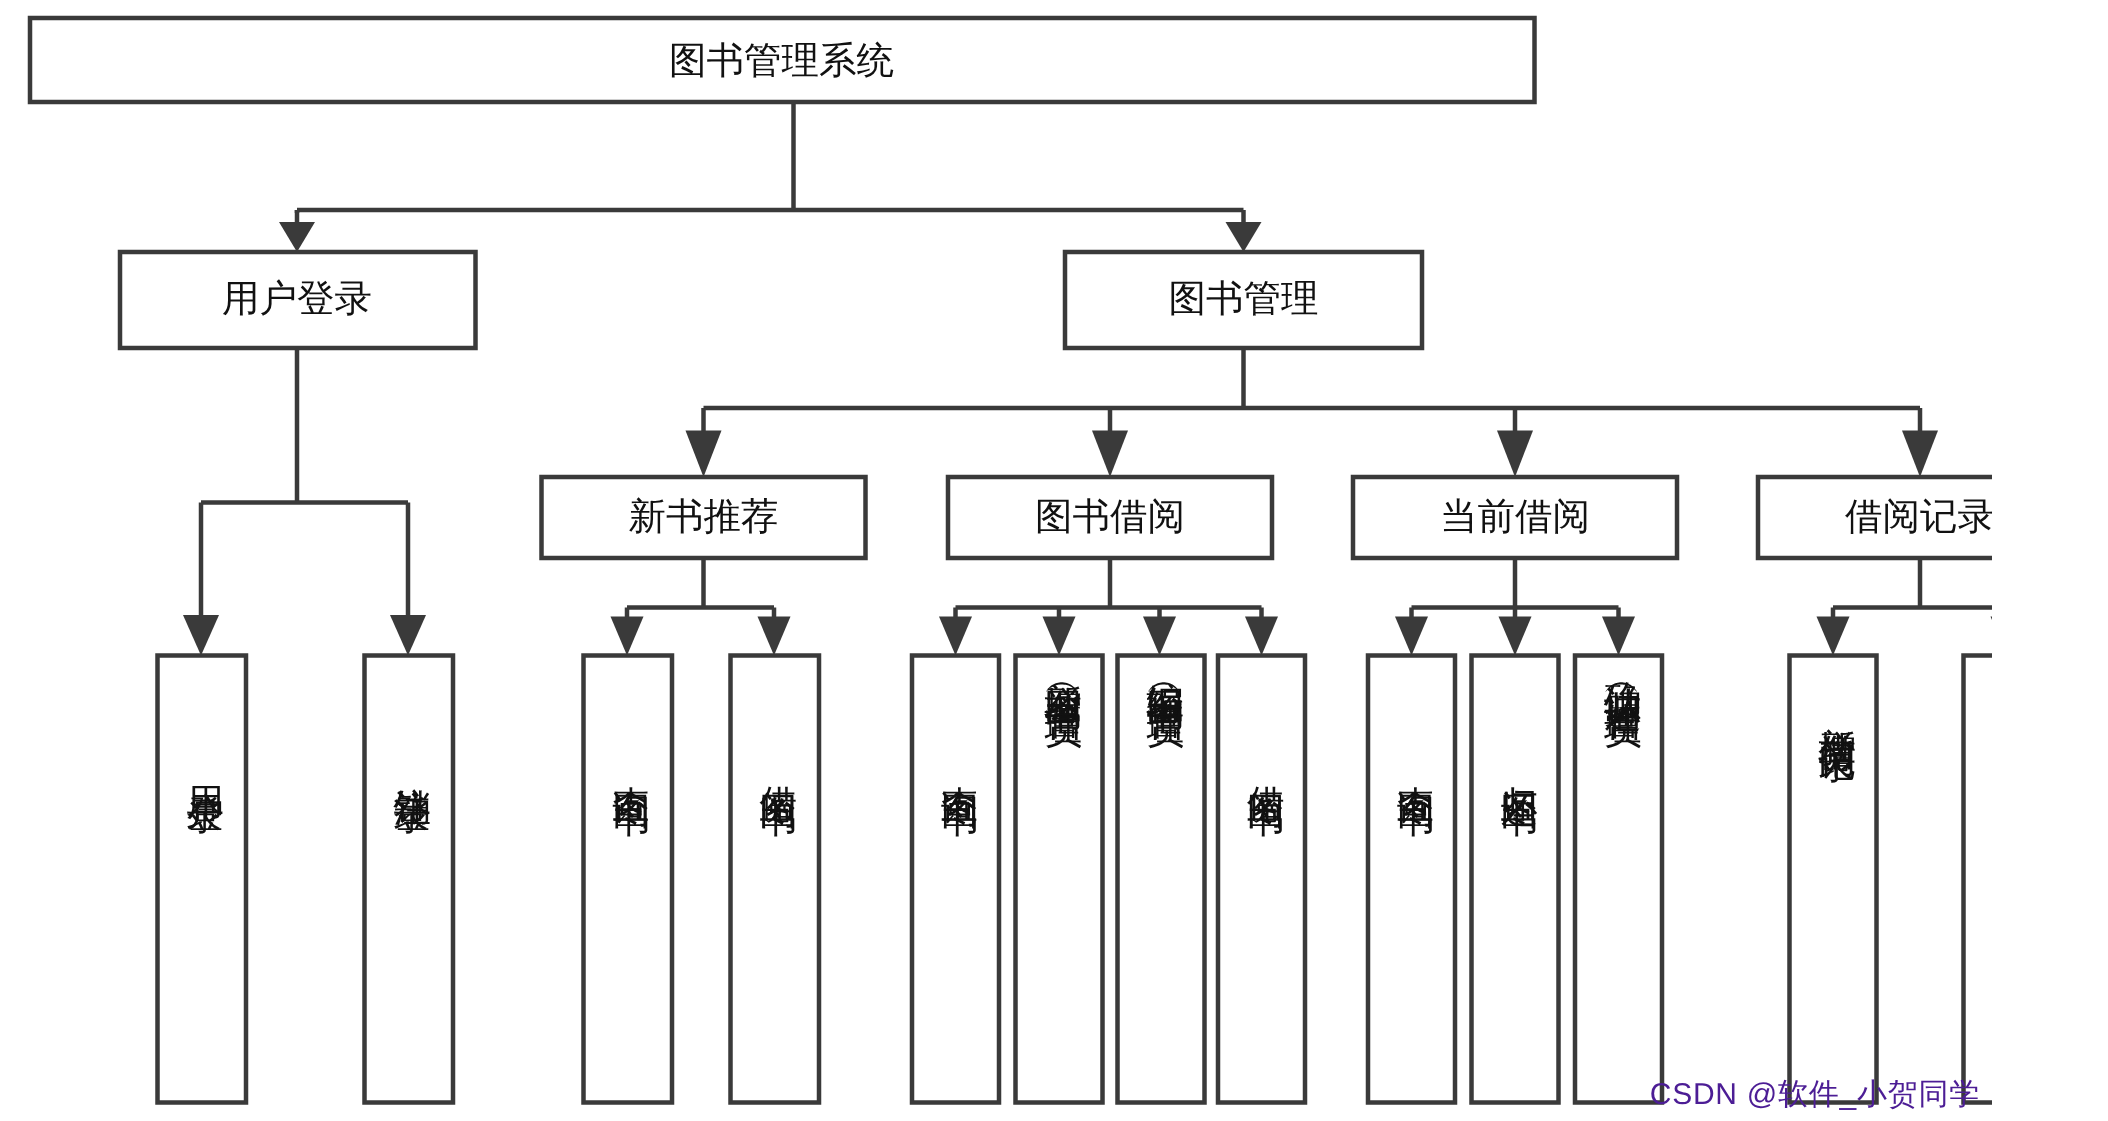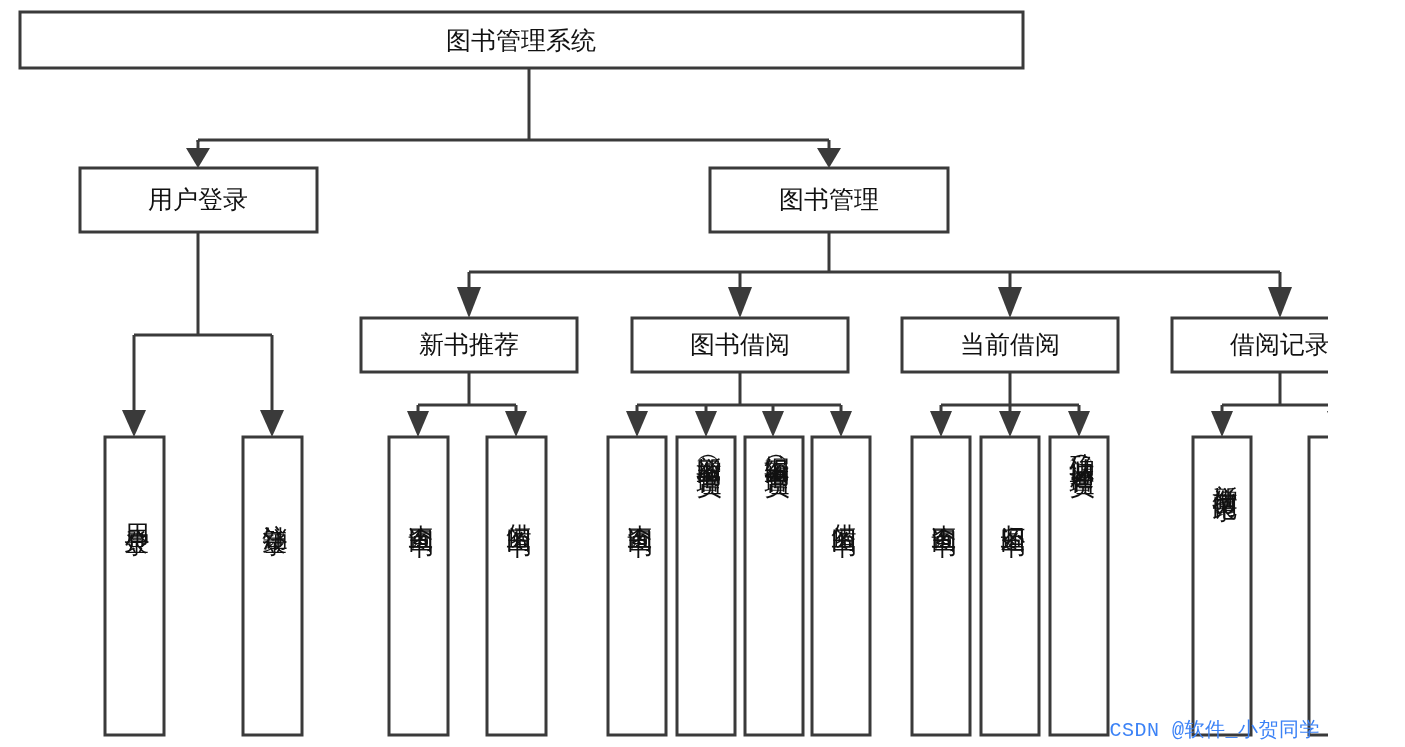--- a/index.html
+++ b/index.html
@@ -56,23 +56,23 @@
     text-anchor: middle;
     dominant-baseline: middle;
     writing-mode: vertical-rl;
     text-orientation: upright;
     letter-spacing: 3px;
   }
   .watermark {
     position: absolute;
     right: 8px;
     bottom: 4px;
-    font-family: Liberation Mono, monospace;
+    font-family: Liberation Sans, sans-serif;
     font-size: 20px;
-    color: #3b82f6;
+    color: #4c1d95;
     letter-spacing: 0.5px;
     user-select: none;
     pointer-events: none;
   }
 </style>
 </head>
 <body>
 
 <div id="diagram-root">
 

